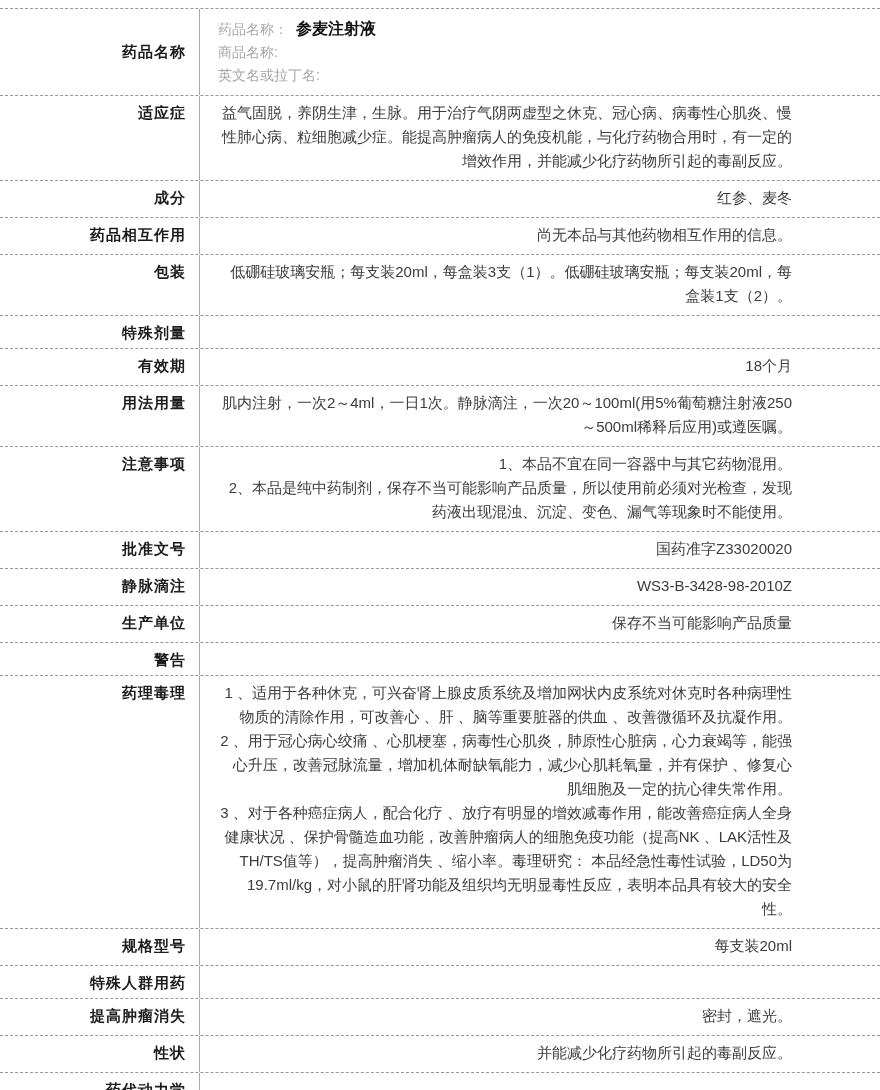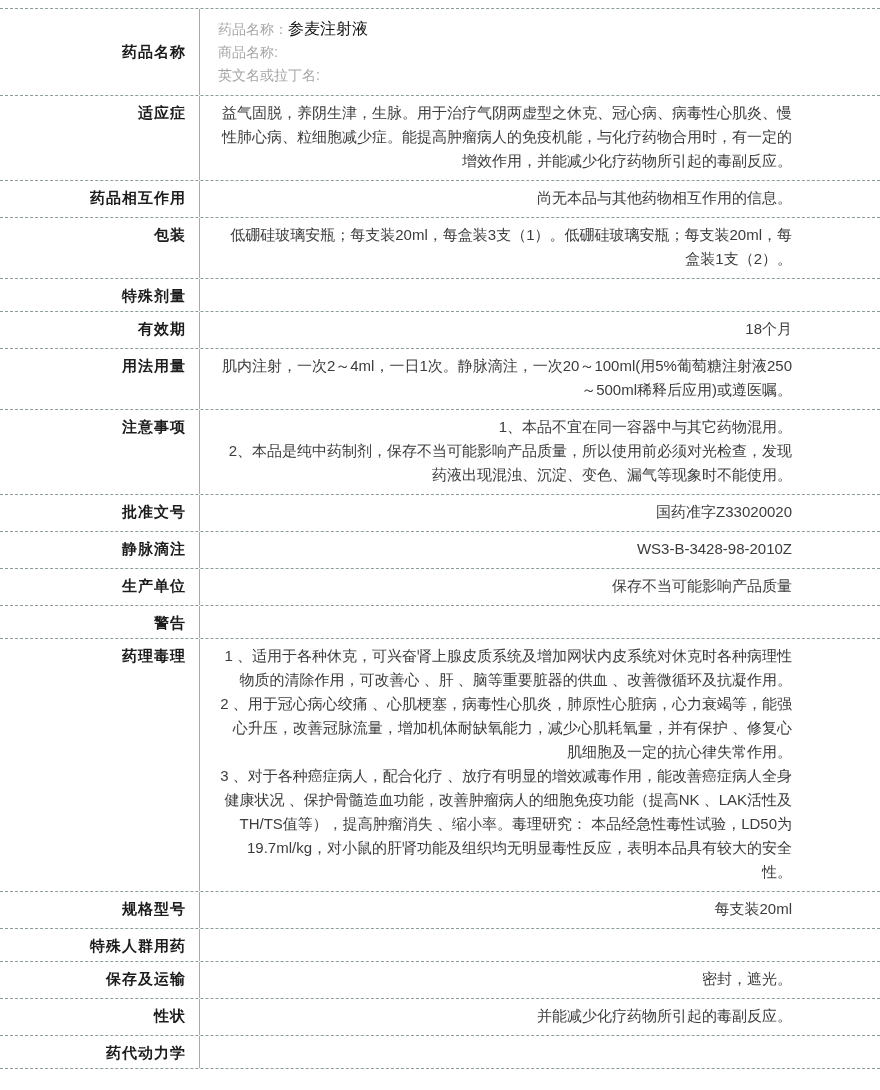--- a/index.html
+++ b/index.html
@@ -52,23 +52,23 @@
     padding-bottom: 0;
   }
   .row-name .value-cell { padding-top: 8px; padding-bottom: 8px; }
   .name-line {
     line-height: 23px;
     color: #a6a6a6;
     font-size: 14px;
   }
   .name-line .drug-name {
     color: #111111;
-    font-weight: normal;
+    font-weight: bold;
     font-size: 16px;
-    margin-left: 0;
+    margin-left: 8px;
   }
 </style>
 </head>
 <body>
 
 <div class="drug-table">
 
   <div class="row row-name">
     <div class="label-cell">药品名称</div>
     <div class="value-cell">
@@ -78,20 +78,26 @@
     </div>
   </div>
 
   <div class="row">
     <div class="label-cell">适应症</div>
     <div class="value-cell">
       <p>益气固脱，养阴生津，生脉。用于治疗气阴两虚型之休克、冠心病、病毒性心肌炎、慢性肺心病、粒细胞减少症。能提高肿瘤病人的免疫机能，与化疗药物合用时，有一定的增效作用，并能减少化疗药物所引起的毒副反应。</p>
     </div>
   </div>
 
+  <div class="row">
+    <div class="label-cell">成分</div>
+    <div class="value-cell">
+      <p>红参、麦冬</p>
+    </div>
+  </div>
 
   <div class="row">
     <div class="label-cell">药品相互作用</div>
     <div class="value-cell">
       <p>尚无本品与其他药物相互作用的信息。</p>
     </div>
   </div>
 
   <div class="row">
     <div class="label-cell">包装</div>
@@ -174,21 +180,21 @@
   </div>
 
   <div class="row">
     <div class="label-cell">特殊人群用药</div>
     <div class="value-cell">
       <p></p>
     </div>
   </div>
 
   <div class="row">
-    <div class="label-cell">保存及运输</div>
+    <div class="label-cell">提高肿瘤消失</div>
     <div class="value-cell">
       <p>密封，遮光。</p>
     </div>
   </div>
 
   <div class="row">
     <div class="label-cell">性状</div>
     <div class="value-cell">
       <p>并能减少化疗药物所引起的毒副反应。</p>
     </div>

